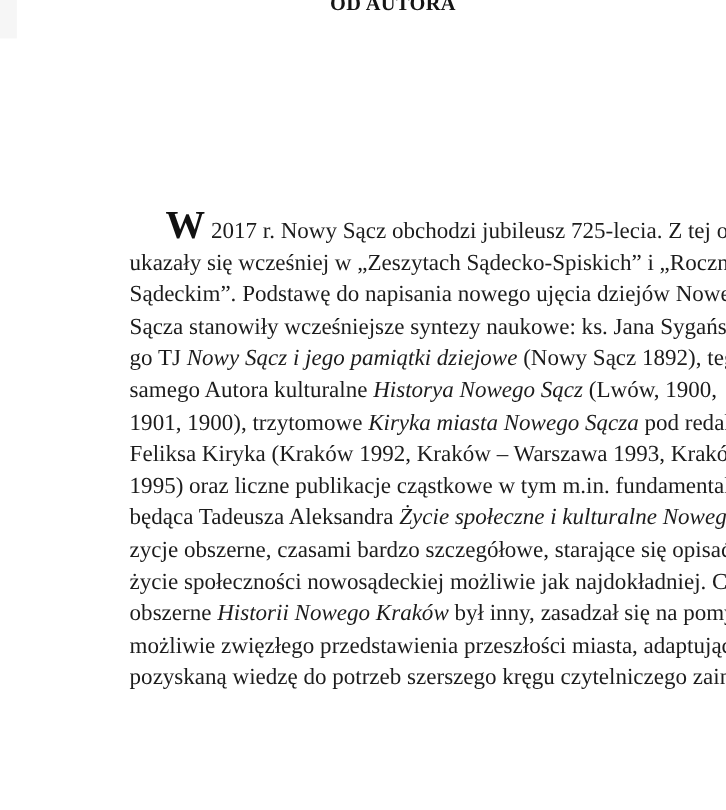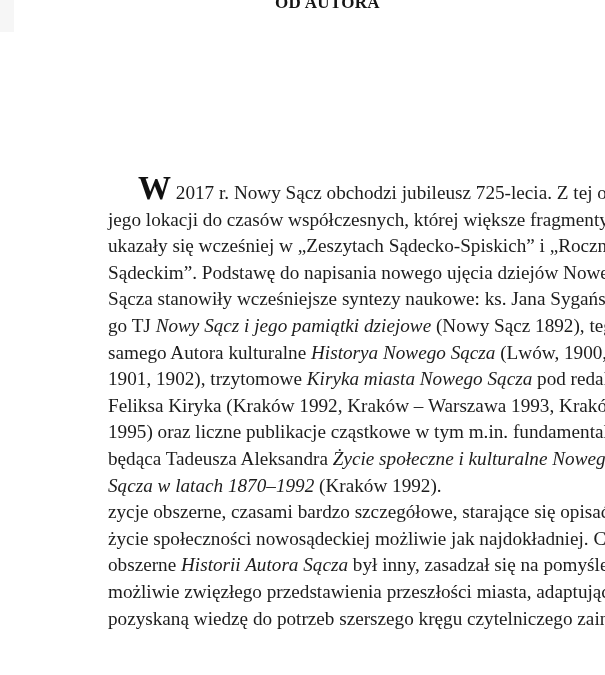--- a/index.html
+++ b/index.html
@@ -69,32 +69,30 @@
 </head>
 <body>
 
 <div class="corner-shade"></div>
 
 <div class="page-title">OD AUTORA</div>
 
 <div class="body-text">
   <div class="para" id="para-0">
       <span class="line first-line"><span class="dropcap">W</span><span> 2017 r. Nowy Sącz obchodzi jubileusz 725-lecia. Z tej oka-</span></span>
-      <span class="line"><span>jego lokacji do czasów współczesnych, której większe fragmenty</span></span>
       <span class="line"><span>ukazały się wcześniej w „Zeszytach Sądecko-Spiskich” i „Roczniku</span></span>
       <span class="line"><span>Sądeckim”. Podstawę do napisania nowego ujęcia dziejów Nowego</span></span>
       <span class="line"><span>Sącza stanowiły wcześniejsze syntezy naukowe: ks. Jana Sygańskie-</span></span>
       <span class="line"><span>go TJ </span><em>Nowy Sącz i jego pamiątki dziejowe</em><span> (Nowy Sącz 1892), tego</span></span>
-      <span class="line"><span>samego Autora kulturalne </span><em>Historya Nowego Sącza</em><span> (Lwów, 1900,</span></span>
-      <span class="line"><span>1901, 1902), trzytomowe </span><em>Kiryka miasta Nowego Sącza</em><span> pod redakcją</span></span>
+      <span class="line"><span>samego Autora kulturalne </span><em>Historya Nowego Sącz</em><span> (Lwów, 1900,</span></span>
+      <span class="line"><span>1901, 1900), trzytomowe </span><em>Kiryka miasta Nowego Sącza</em><span> pod redakcją</span></span>
       <span class="line"><span>Feliksa Kiryka (Kraków 1992, Kraków – Warszawa 1993, Kraków</span></span>
       <span class="line"><span>1995) oraz liczne publikacje cząstkowe w tym m.in. fundamentalna</span></span>
       <span class="line"><span>będąca Tadeusza Aleksandra </span><em>Życie społeczne i kulturalne Nowego</em></span>
-      <span class="line last"><em>Sącza w latach 1870–1992</em><span> (Kraków 1992).</span></span>
     </div>
   <div class="para" id="para-1">
       <span class="line"><span>zycje obszerne, czasami bardzo szczegółowe, starające się opisać</span></span>
       <span class="line"><span>życie społeczności nowosądeckiej możliwie jak najdokładniej. Cel</span></span>
-      <span class="line"><span>obszerne </span><em>Historii Autora Sącza</em><span> był inny, zasadzał się na pomyśle</span></span>
+      <span class="line"><span>obszerne </span><em>Historii Nowego Kraków</em><span> był inny, zasadzał się na pomyśle</span></span>
       <span class="line"><span>możliwie zwięzłego przedstawienia przeszłości miasta, adaptując</span></span>
       <span class="line"><span>pozyskaną wiedzę do potrzeb szerszego kręgu czytelniczego zainte-</span></span>
     </div>
 </div>
 
 </body></html>

